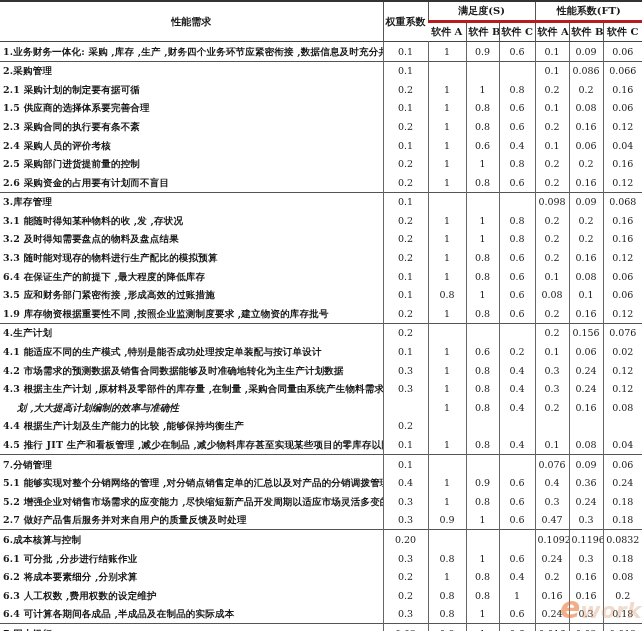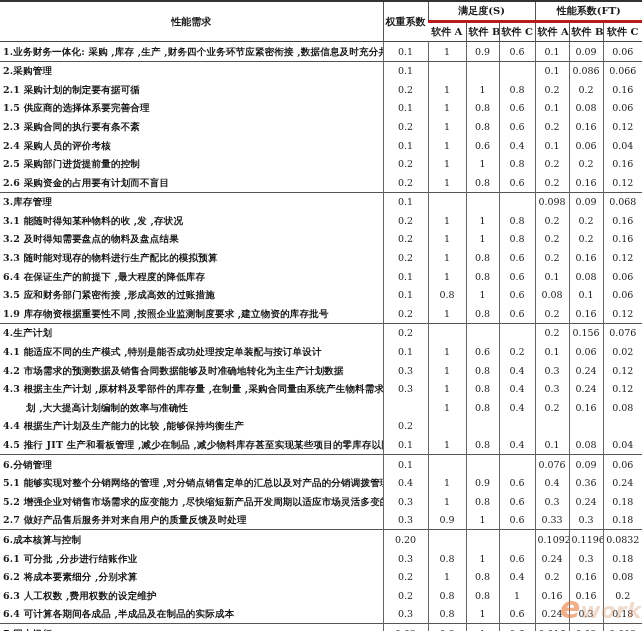--- a/index.html
+++ b/index.html
@@ -11,21 +11,21 @@
   col.c2 { width: 38px; } col.c3 { width: 33px; } col.c4 { width: 36px; }
   col.c5 { width: 34px; } col.c6 { width: 34px; } col.c7 { width: 39px; }
   th, td { padding: 0 2px; white-space: nowrap; overflow: hidden; }
   thead th { font-weight: bold; font-size: 10px; border-left: 1px solid #555; margin-top: 16px; }
   thead th:first-child { border-left: none; }
   thead tr.h1 th { height: 18px; }
   thead tr.h2 th { height: 18px; border-top: 3px solid #b91c1c; }
   thead { border-top: 2px solid #333; border-bottom: 1px solid #444; }
   td { height: 18.6px; text-align: center; border-left: 1px solid #666; }
   td.desc { text-align: left; border-left: none; padding-left: 3px; font-weight: bold; letter-spacing: 0.2px; }
-  td.desc.indent { padding-left: 26px; }
+  td.desc.indent { padding-left: 17px; font-style: italic; }
   tbody.sec { border-bottom: 1px solid #555; }
   .watermark { position: absolute; left: 560px; top: 590px; font-family: "DejaVu Sans", sans-serif;
                font-style: italic; font-weight: bold; font-size: 22px; color: rgba(210,150,110,0.35);
                pointer-events: none; }
   .watermark .e { color: rgba(230,110,40,0.55); font-size: 30px; }
 </style>
 </head>
 <body>
 
 <table>
@@ -278,21 +278,21 @@
         <td>1</td>
         <td>0.8</td>
         <td>0.4</td>
         <td>0.1</td>
         <td>0.08</td>
         <td>0.04</td>
       </tr>
     </tbody>
     <tbody class="sec">
       <tr>
-        <td class="desc">6.分销管理</td>
+        <td class="desc">7.分销管理</td>
         <td>0.1</td>
         <td></td>
         <td></td>
         <td></td>
         <td>0.076</td>
         <td>0.09</td>
         <td>0.06</td>
       </tr>
       <tr>
         <td class="desc">5.1 能够实现对整个分销网络的管理 ,对分销点销售定单的汇总以及对产品的分销调拨管理等</td>
@@ -313,21 +313,21 @@
         <td>0.3</td>
         <td>0.24</td>
         <td>0.18</td>
       </tr>
       <tr>
         <td class="desc">2.7 做好产品售后服务并对来自用户的质量反馈及时处理</td>
         <td>0.3</td>
         <td>0.9</td>
         <td>1</td>
         <td>0.6</td>
-        <td>0.33</td>
+        <td>0.47</td>
         <td>0.3</td>
         <td>0.18</td>
       </tr>
     </tbody>
     <tbody class="sec">
       <tr>
         <td class="desc">6.成本核算与控制</td>
         <td>0.20</td>
         <td></td>
         <td></td>

